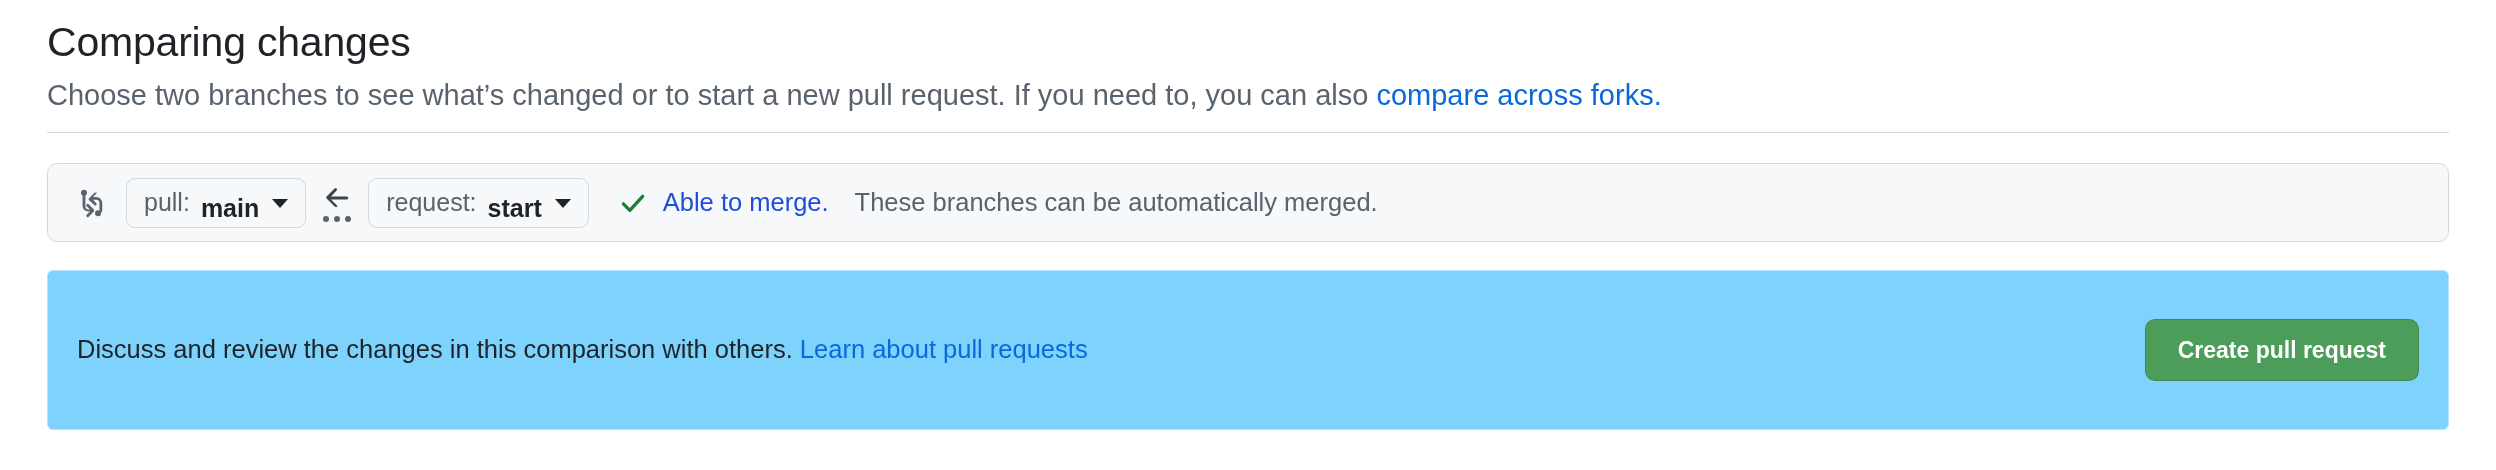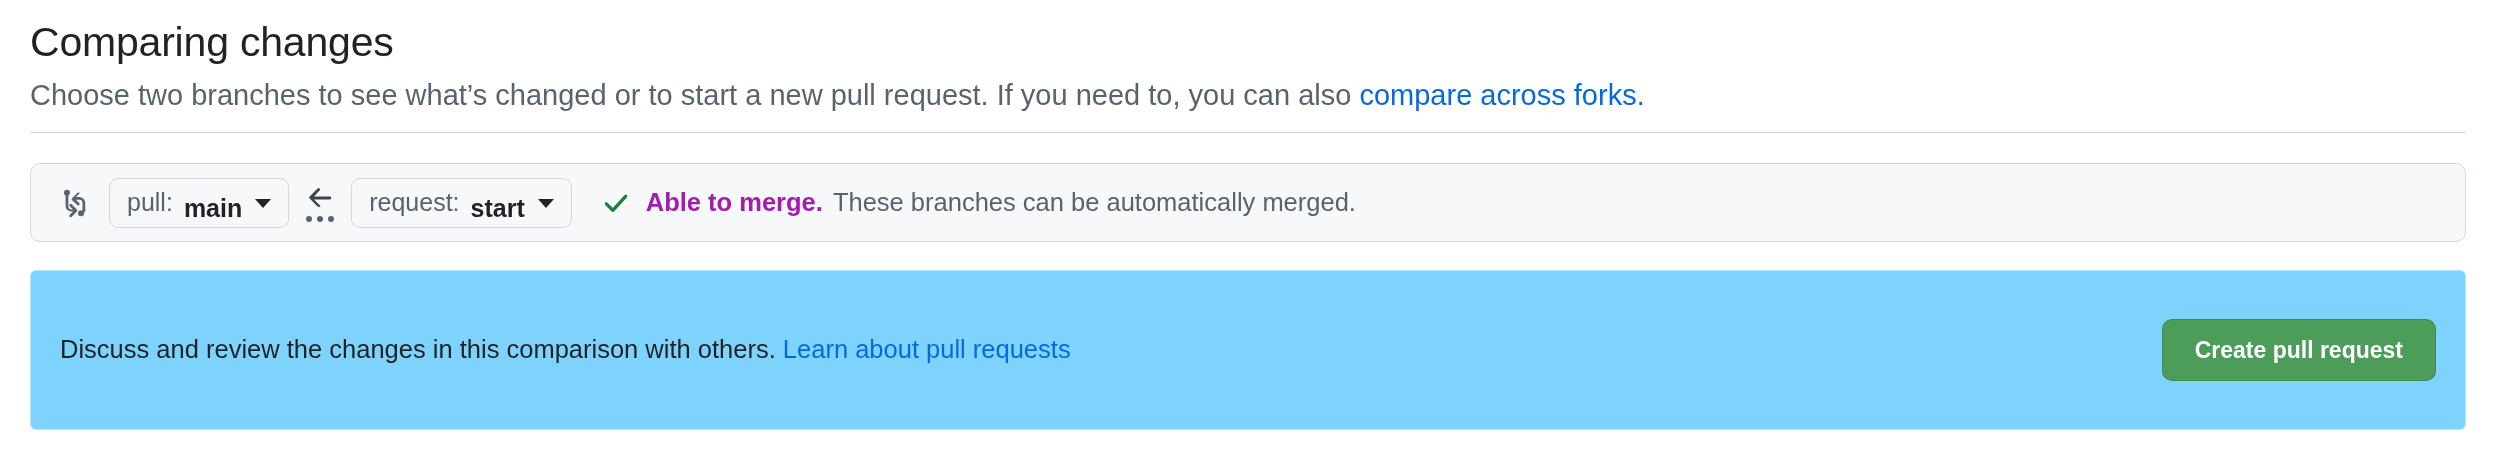--- a/index.html
+++ b/index.html
@@ -12,21 +12,21 @@
     height: 470px;
     font-family: "Liberation Sans", sans-serif;
     color: #1f2328;
     overflow: hidden;
   }
   .page {
     position: relative;
     width: 2496px;
     height: 470px;
     box-sizing: border-box;
-    padding: 0 30px;
+    padding: 0 47px;
   }
 
   
   .page-title {
     margin: 0;
     padding-top: 14px;
     font-size: 41px;
     line-height: 56px;
     font-weight: 400;
     letter-spacing: -0.2px;
@@ -135,25 +135,25 @@
   }
   .check-icon {
     width: 32px; height: 32px;
     margin-right: 12px;
     color: #1a7f37;
     display: flex;
     align-items: center;
   }
   .check-icon svg { display: block; }
   .merge-strong {
-    font-weight: 700;
-    color: #a21caf;
+    font-weight: 400;
+    color: #1d4ed8;
     margin-right: 10px;
   }
-  .merge-rest { color: #59636e; }
+  .merge-rest { color: #59636e; margin-left: 16px; }
 
   
   .banner {
     margin-top: 28px;
     box-sizing: border-box;
     height: 160px;
     border: 1px solid #b6e3ff;
     border-radius: 6px;
     background: #7dd3fc;
     display: flex;

